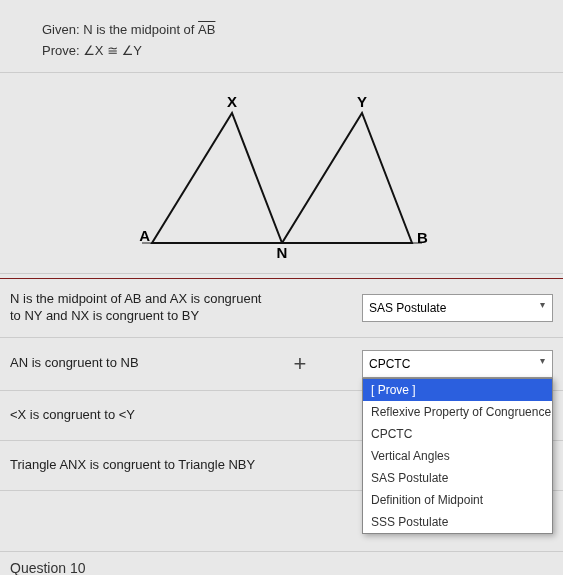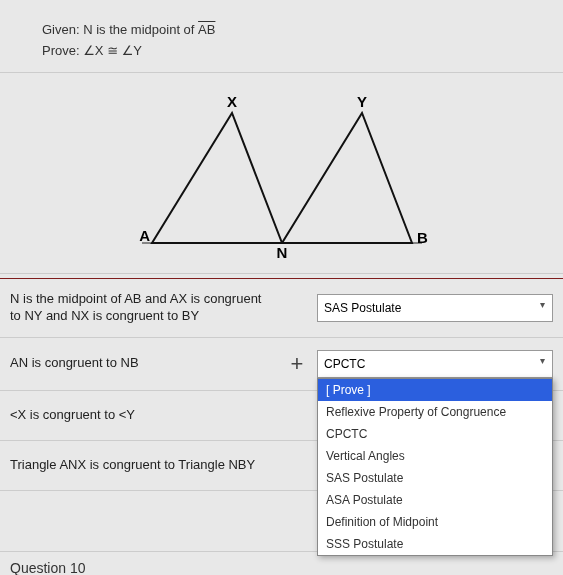--- a/index.html
+++ b/index.html
@@ -27,21 +27,22 @@
   .proof-row {
     display:flex; align-items:center;
     border-bottom: 1px solid #ccc;
     padding: 12px 10px;
     min-height: 50px;
   }
   .statement { flex:1; font-size:13px; color:#222; padding-right:8px; line-height:1.3; }
   .plus { width: 40px; text-align:center; font-size:22px; color:#444; font-weight:300; }
   .reason-box {
     position:relative;
-    width: 236px;
+    width: 191px;
+    margin-left: 42px;
   }
   select.reason {
     width: 100%;
     height: 28px;
     border: 1px solid #999;
     background:#fff;
     font-size:12px;
     padding: 0 6px;
     appearance: none;
     -webkit-appearance:none;
@@ -119,21 +120,20 @@
     <div class="reason-box">
       <select class="reason">
         <option>CPCTC</option>
       </select>
       <div class="dropdown-open">
         <div class="opt selected">[ Prove ]</div>
         <div class="opt">Reflexive Property of Congruence</div>
         <div class="opt">CPCTC</div>
         <div class="opt">Vertical Angles</div>
         <div class="opt">SAS Postulate</div>
-        <div class="opt">ASA Postulate</div>
         <div class="opt">Definition of Midpoint</div>
         <div class="opt">SSS Postulate</div>
       </div>
     </div>
   </div>
 
   <div class="proof-row">
     <div class="statement">&lt;X is congruent to &lt;Y</div>
     <div class="plus"></div>
     <div class="reason-box" style="visibility:hidden"></div>

